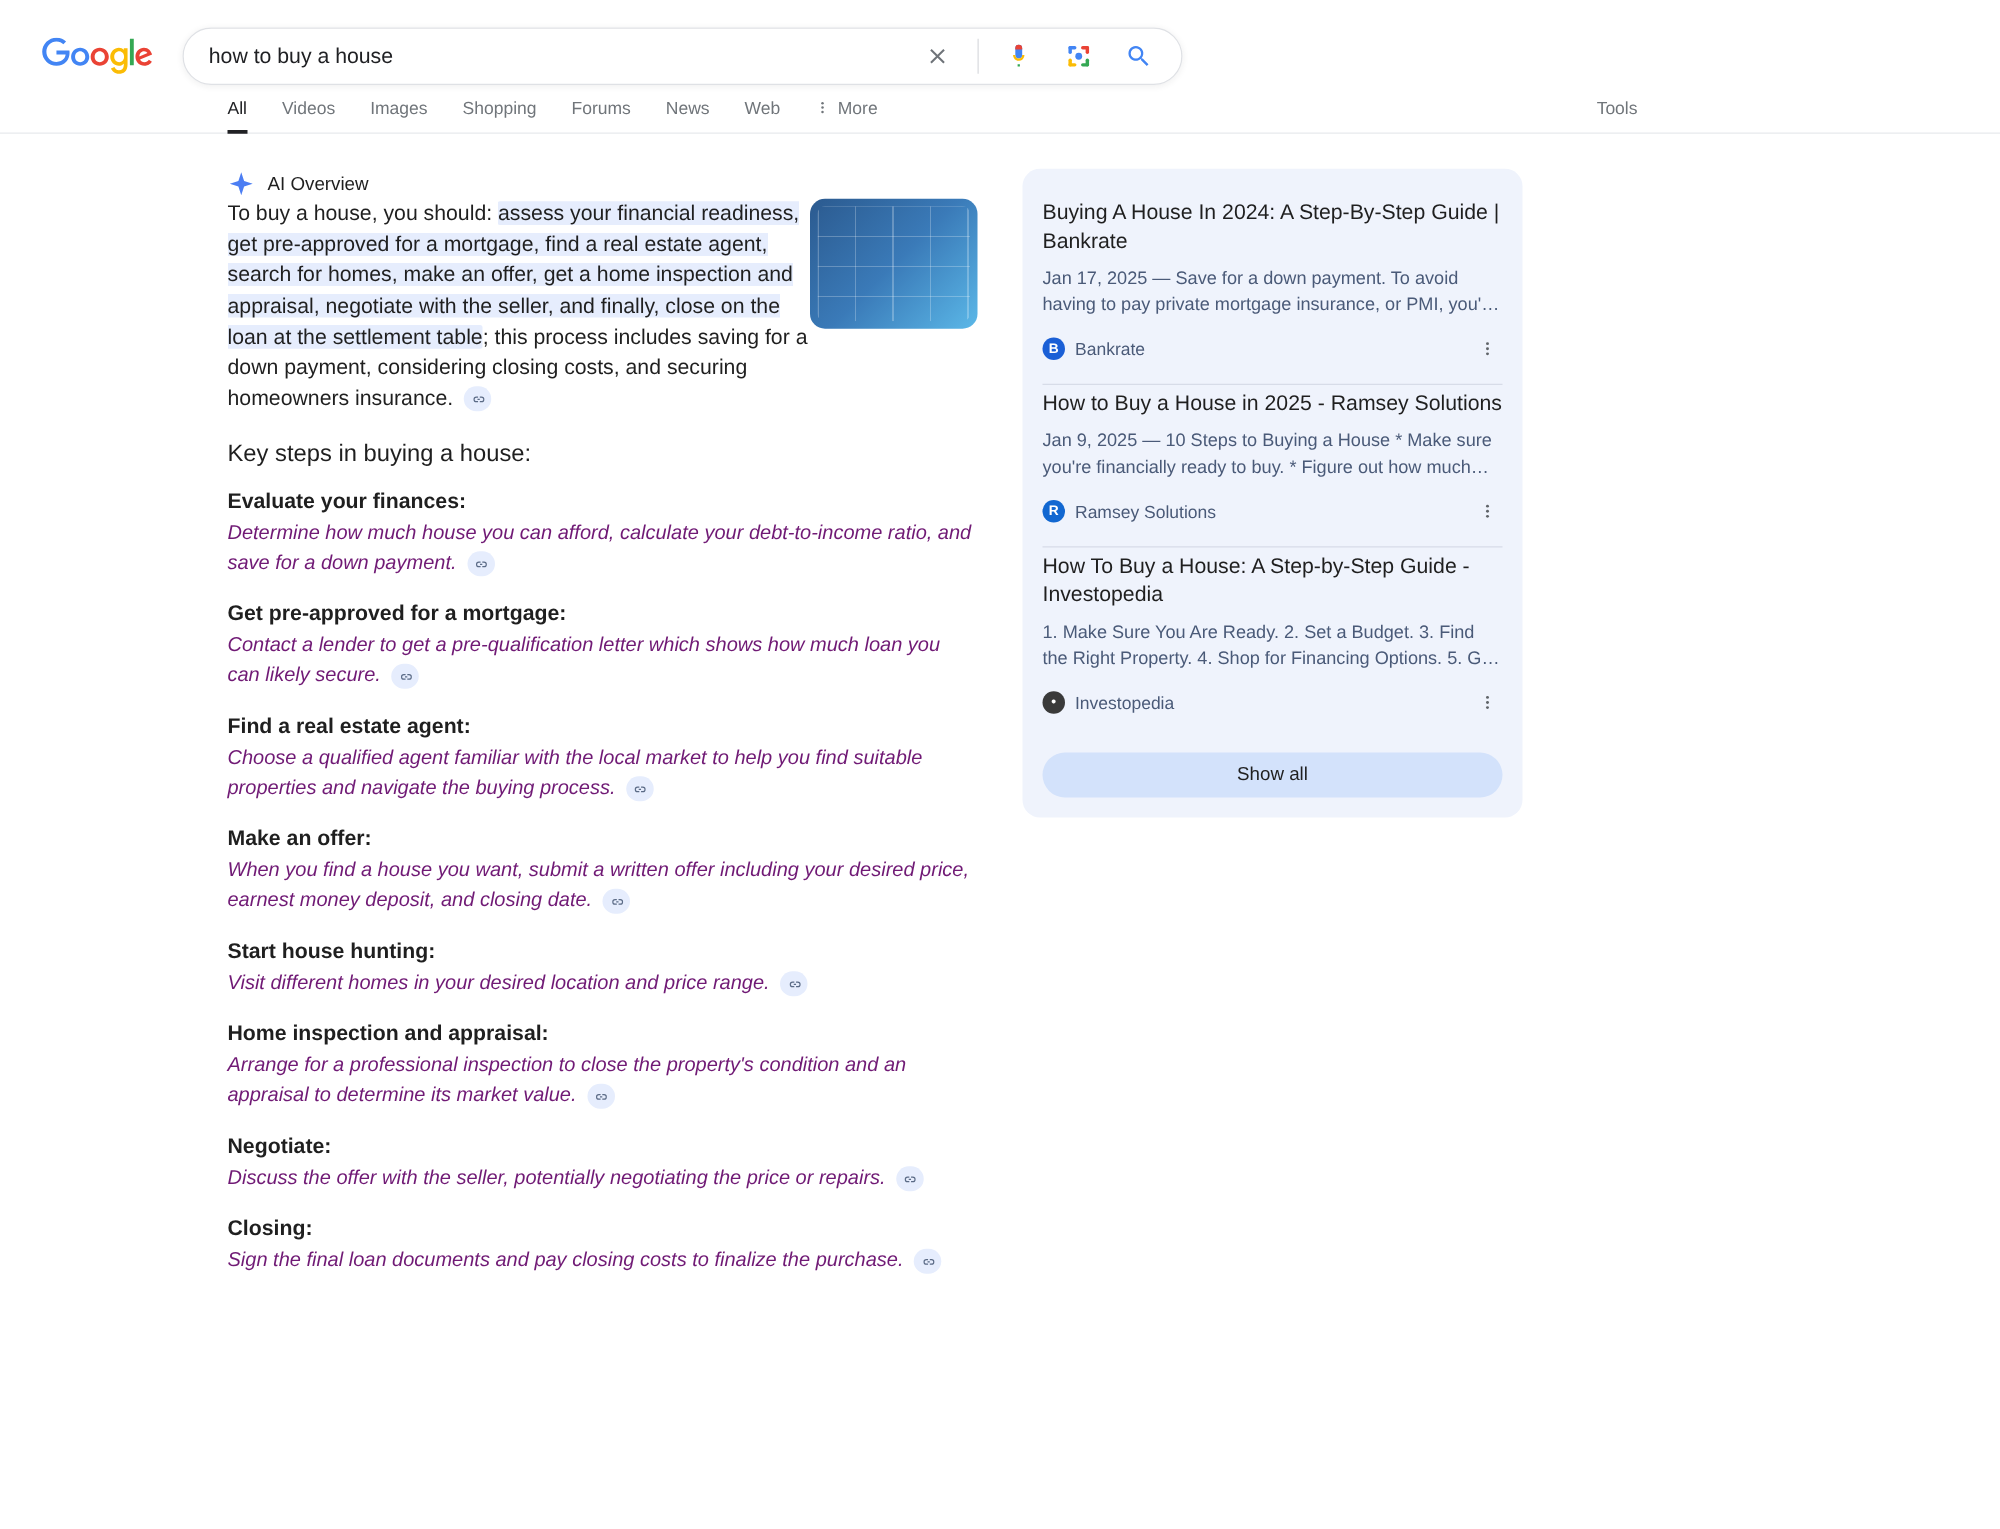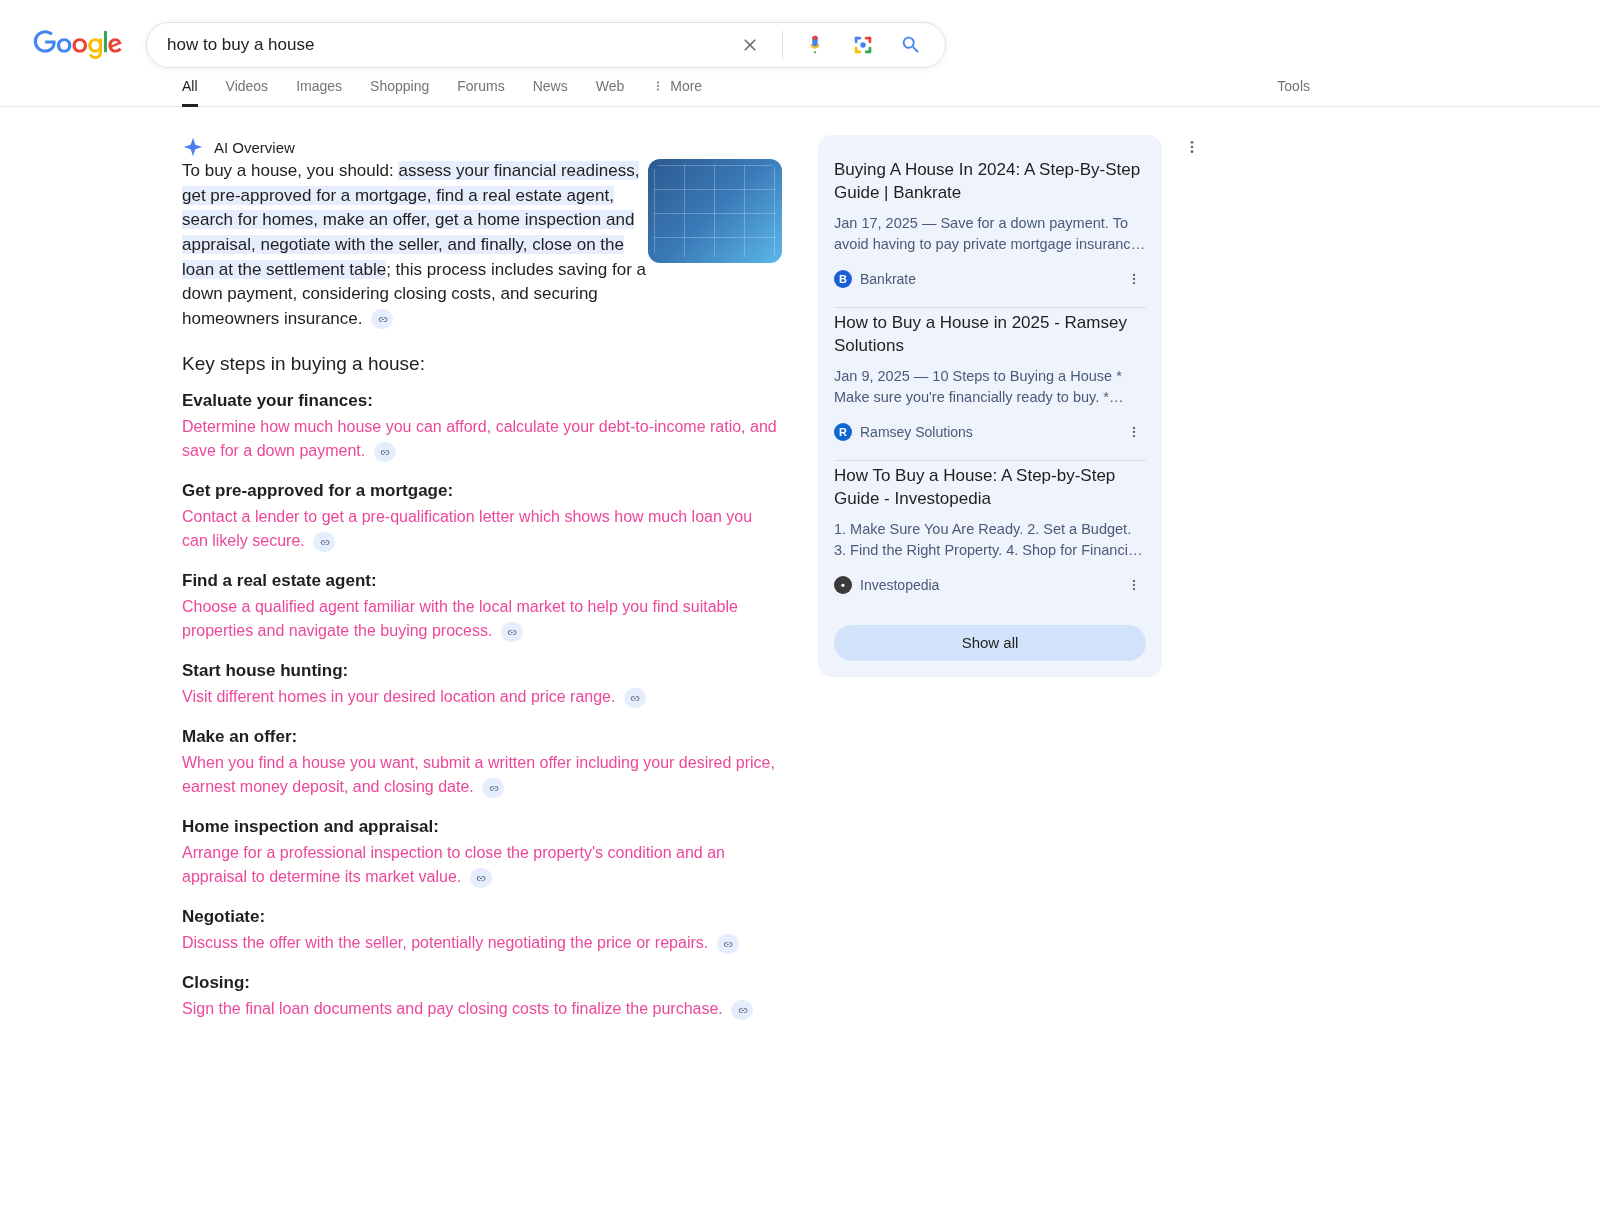--- a/index.html
+++ b/index.html
@@ -95,21 +95,21 @@
     padding-bottom: 12px;
     cursor: pointer;
   }
   .content {
     display: flex;
     padding: 28px 0 0 182px;
     gap: 36px;
     align-items: flex-start;
   }
   .leftcol { width: 600px; }
-  .rightcol { width: 344px; }
+  .rightcol { width: 400px; }
   .ai-header {
     display: flex;
     align-items: center;
     gap: 10px;
     width: 1022px;
   }
   .ai-title {
     font-size: 15px;
     color: #1f1f1f;
     font-weight: 500;
@@ -178,22 +178,23 @@
   }
   .step { margin-bottom: 18px; }
   .step-title {
     font-size: 17px;
     font-weight: 700;
     color: #1f1f1f;
     margin-bottom: 4px;
   }
   .step-body {
     font-size: 16px;
-    color: #ec4899;
+    color: #701a75;
     line-height: 1.5;
+    font-style: italic;
   }
   .rightcol .card {
     background: #eff3fc;
     border-radius: 14px;
     padding: 20px 16px 16px 16px;
   }
   .srcitem {
     padding: 4px 0 16px 0;
     border-bottom: 1px solid #d7dce8;
   }
@@ -365,30 +366,30 @@
         </div>
         <div class="step">
           <div class="step-title">Find a real estate agent:</div>
           <div class="step-body"><span>Choose a qualified agent familiar with the local market to help you find suitable properties and navigate the buying process.</span> <span class="linkbadge">
               <svg width="11" height="11" viewBox="0 0 24 24">
                 <path fill="#5b6b86" d="M3.9 12a5 5 0 015-5h3v2h-3a3 3 0 000 6h3v2h-3a5 5 0 01-5-5zm7-1h4v2h-4v-2zm4-4h3a5 5 0 010 10h-3v-2h3a3 3 0 000-6h-3V7z"></path>
               </svg>
             </span></div>
         </div>
         <div class="step">
+          <div class="step-title">Make an offer:</div>
+          <div class="step-body"><span>When you find a house you want, submit a written offer including your desired price, earnest money deposit, and closing date.</span> <span class="linkbadge">
+              <svg width="11" height="11" viewBox="0 0 24 24">
+                <path fill="#5b6b86" d="M3.9 12a5 5 0 015-5h3v2h-3a3 3 0 000 6h3v2h-3a5 5 0 01-5-5zm7-1h4v2h-4v-2zm4-4h3a5 5 0 010 10h-3v-2h3a3 3 0 000-6h-3V7z"></path>
+              </svg>
+            </span></div>
+        </div>
+        <div class="step">
           <div class="step-title">Start house hunting:</div>
           <div class="step-body"><span>Visit different homes in your desired location and price range.</span> <span class="linkbadge">
-              <svg width="11" height="11" viewBox="0 0 24 24">
-                <path fill="#5b6b86" d="M3.9 12a5 5 0 015-5h3v2h-3a3 3 0 000 6h3v2h-3a5 5 0 01-5-5zm7-1h4v2h-4v-2zm4-4h3a5 5 0 010 10h-3v-2h3a3 3 0 000-6h-3V7z"></path>
-              </svg>
-            </span></div>
-        </div>
-        <div class="step">
-          <div class="step-title">Make an offer:</div>
-          <div class="step-body"><span>When you find a house you want, submit a written offer including your desired price, earnest money deposit, and closing date.</span> <span class="linkbadge">
               <svg width="11" height="11" viewBox="0 0 24 24">
                 <path fill="#5b6b86" d="M3.9 12a5 5 0 015-5h3v2h-3a3 3 0 000 6h3v2h-3a5 5 0 01-5-5zm7-1h4v2h-4v-2zm4-4h3a5 5 0 010 10h-3v-2h3a3 3 0 000-6h-3V7z"></path>
               </svg>
             </span></div>
         </div>
         <div class="step">
           <div class="step-title">Home inspection and appraisal:</div>
           <div class="step-body"><span>Arrange for a professional inspection to close the property's condition and an appraisal to determine its market value.</span> <span class="linkbadge">
               <svg width="11" height="11" viewBox="0 0 24 24">
                 <path fill="#5b6b86" d="M3.9 12a5 5 0 015-5h3v2h-3a3 3 0 000 6h3v2h-3a5 5 0 01-5-5zm7-1h4v2h-4v-2zm4-4h3a5 5 0 010 10h-3v-2h3a3 3 0 000-6h-3V7z"></path>

